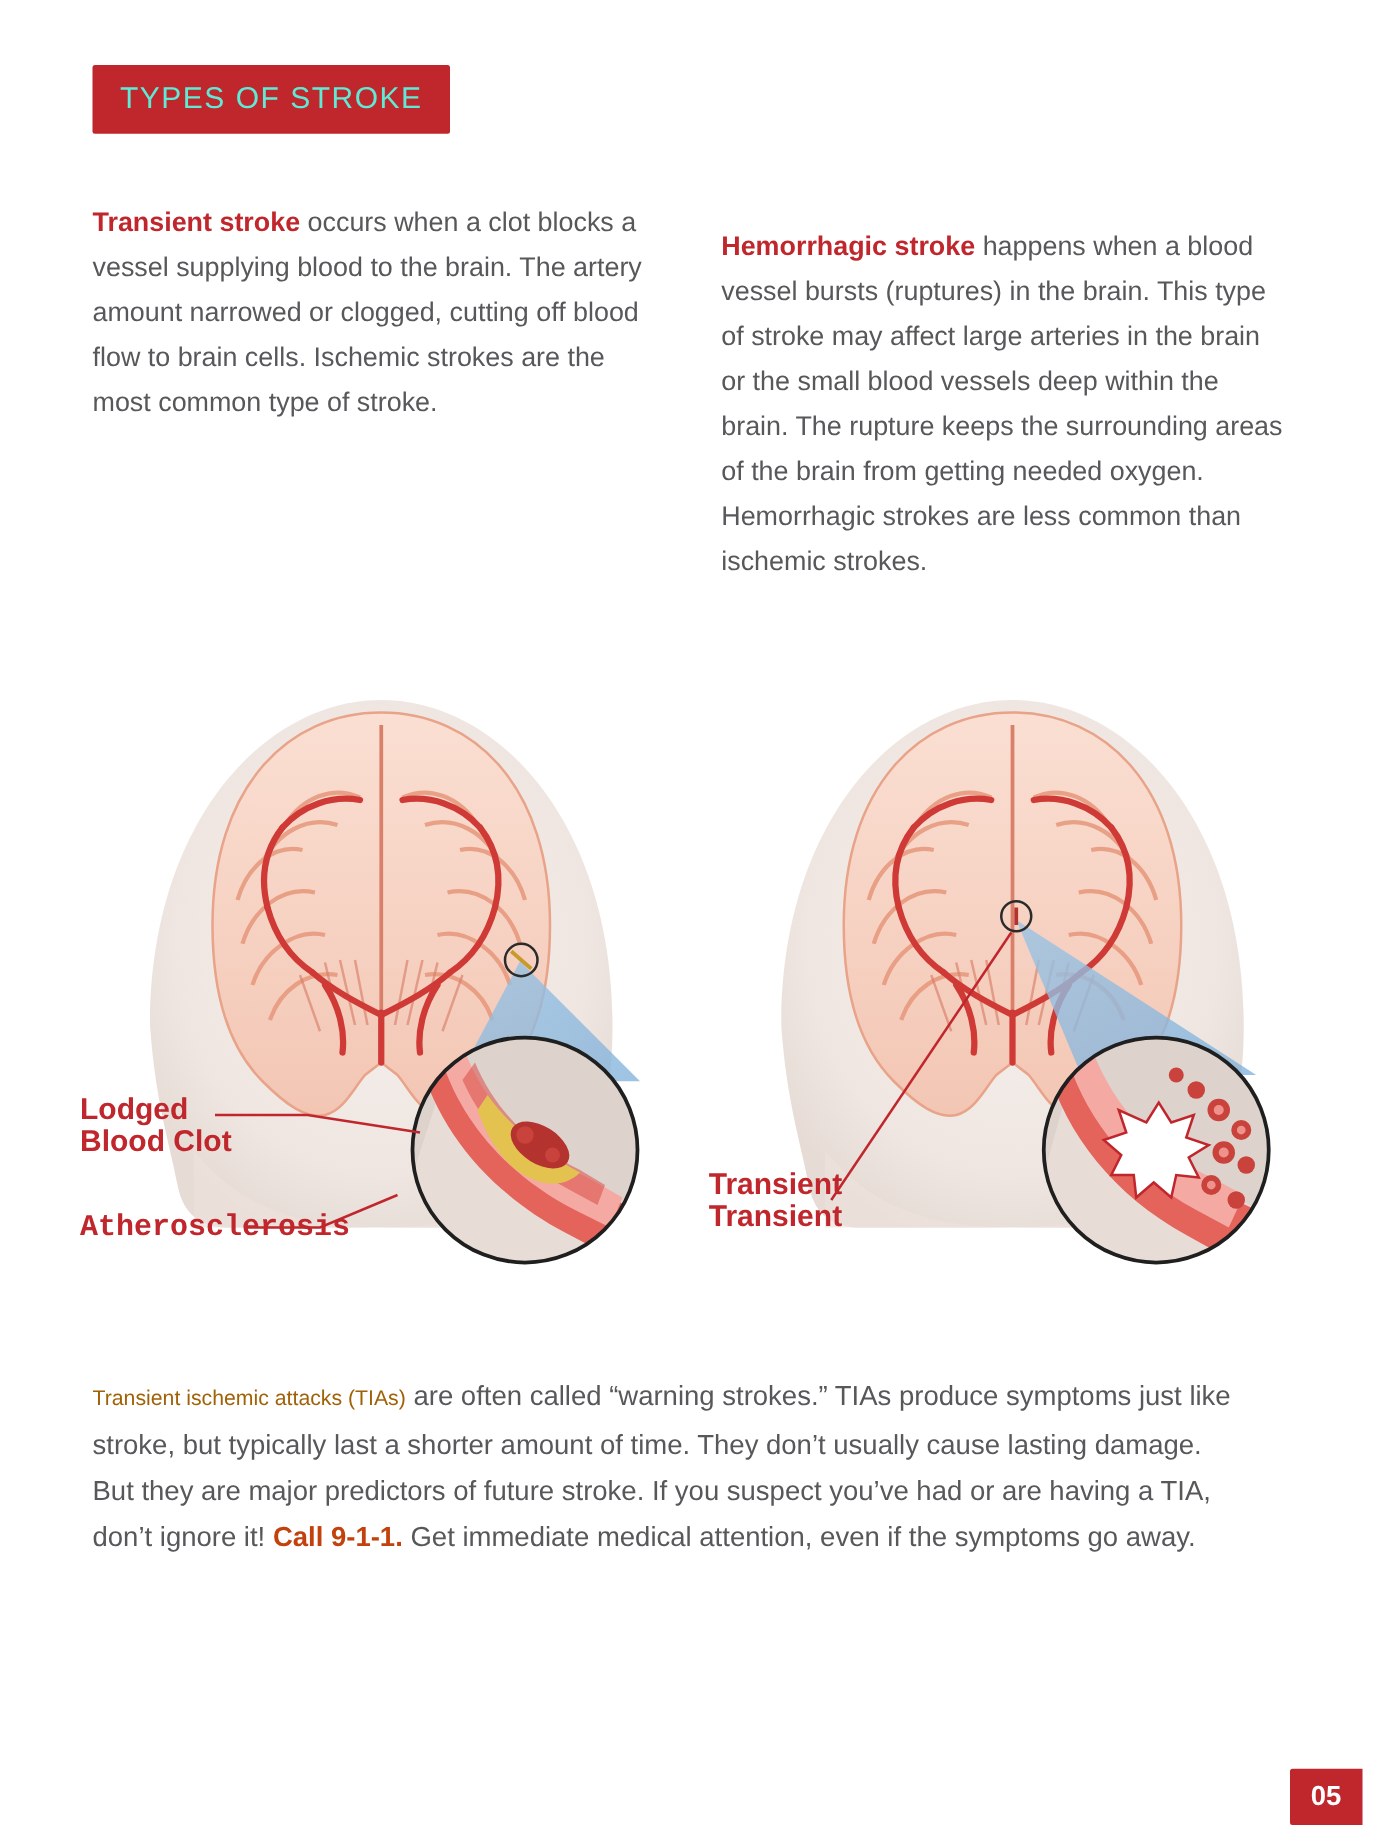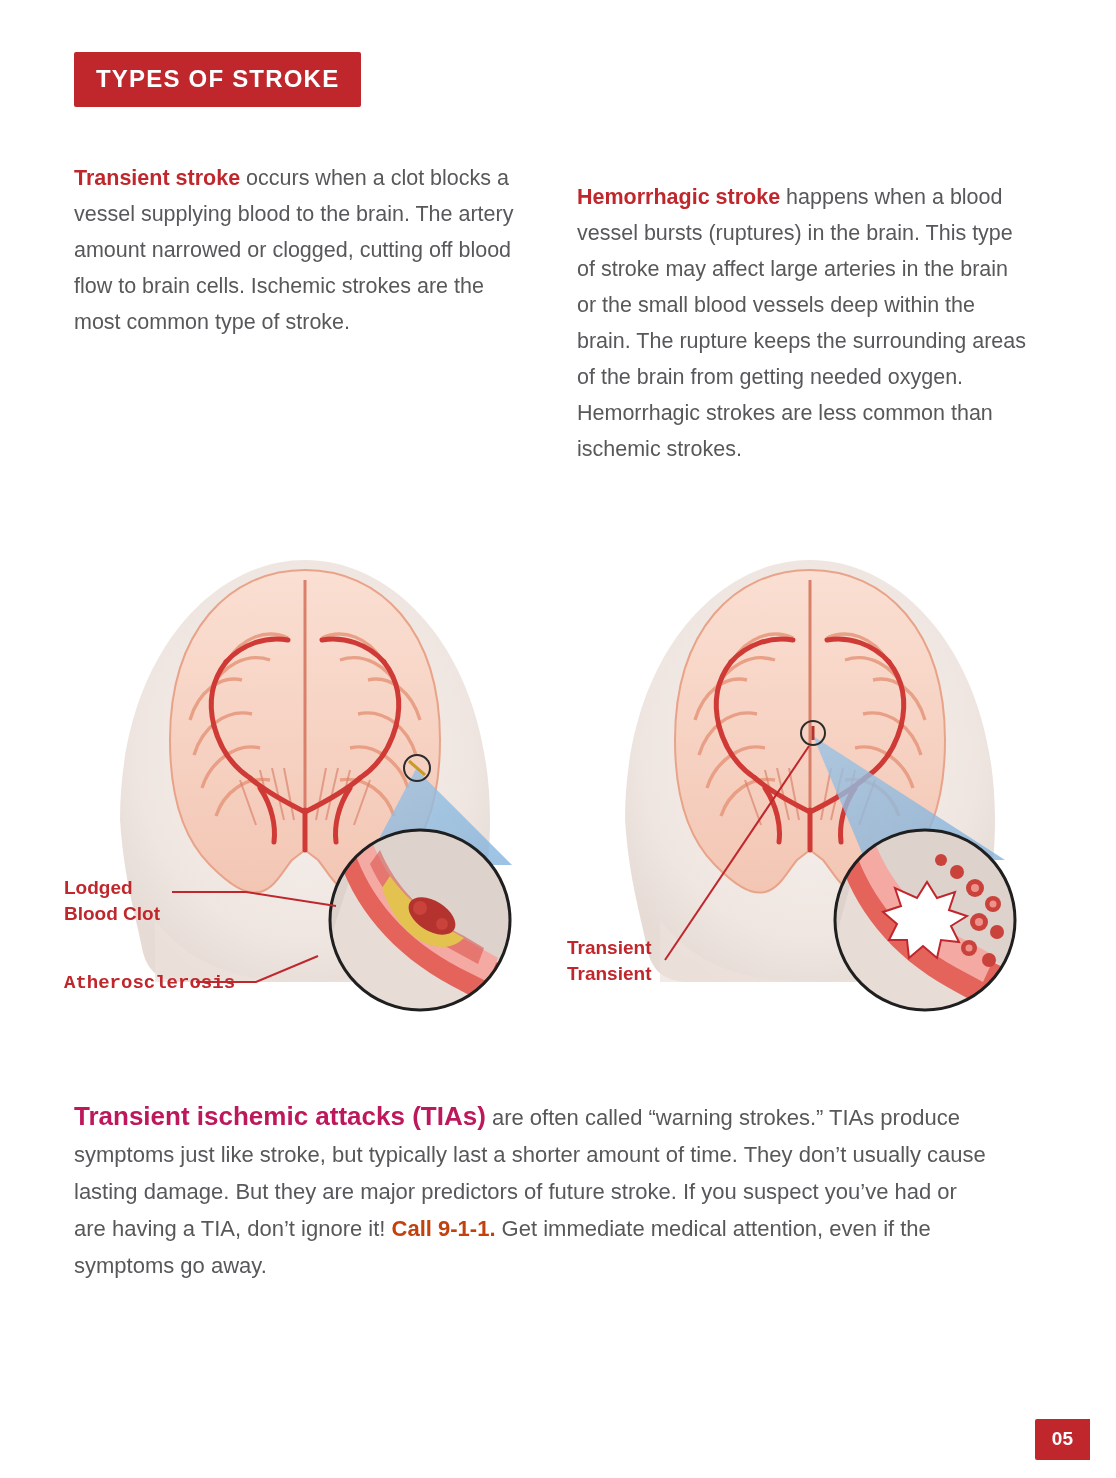--- a/index.html
+++ b/index.html
@@ -36,23 +36,23 @@
     width: 8px; height: 100%;
     background: #ffffff;
   }
 
   
   .section-header {
     position: absolute;
     left: 74px;
     top: 52px;
     background: #c0272d;
-    color: #ffffff;
+    color: #5eead4;
     font-size: 24px;
-    font-weight: bold;
+    font-weight: normal;
     letter-spacing: 1.2px;
     padding: 13px 22px 14px 22px;
     border-radius: 2px;
   }
 
   
   .col {
     position: absolute;
     top: 160px;
     width: 452px;
@@ -81,46 +81,46 @@
     width: 500px;
     height: 520px;
   }
   .fig-left { left: 0; }
   .fig-right { left: 505px; }
 
   .callout {
     position: absolute;
     color: #c0272d;
     font-weight: bold;
-    font-size: 19px;
+    font-size: 24px;
     line-height: 26px;
   }
 
   
   .tia {
     position: absolute;
     left: 74px;
     top: 1098px;
     width: 920px;
     font-size: 22px;
     line-height: 37px;
     color: #58585b;
   }
-  .tia .lead { color: #be185d; font-weight: bold; font-size: 26px; }
+  .tia .lead { color: #a16207; font-weight: normal; font-size: 17px; }
   .tia .bold-dark { color: #c2410c; font-weight: bold; }
 
   
   .page-number {
     position: absolute;
     right: 26px;
     bottom: 18px;
     background: #c0272d;
     color: #fff;
     font-weight: bold;
-    font-size: 19px;
+    font-size: 22px;
     padding: 9px 17px 10px 17px;
     border-radius: 2px 0 0 2px;
   }
   .bottom-rule {
     position: absolute;
     left: 0;
     right: 0;
     bottom: 0;
     height: 6px;
     background: #ffffff;

